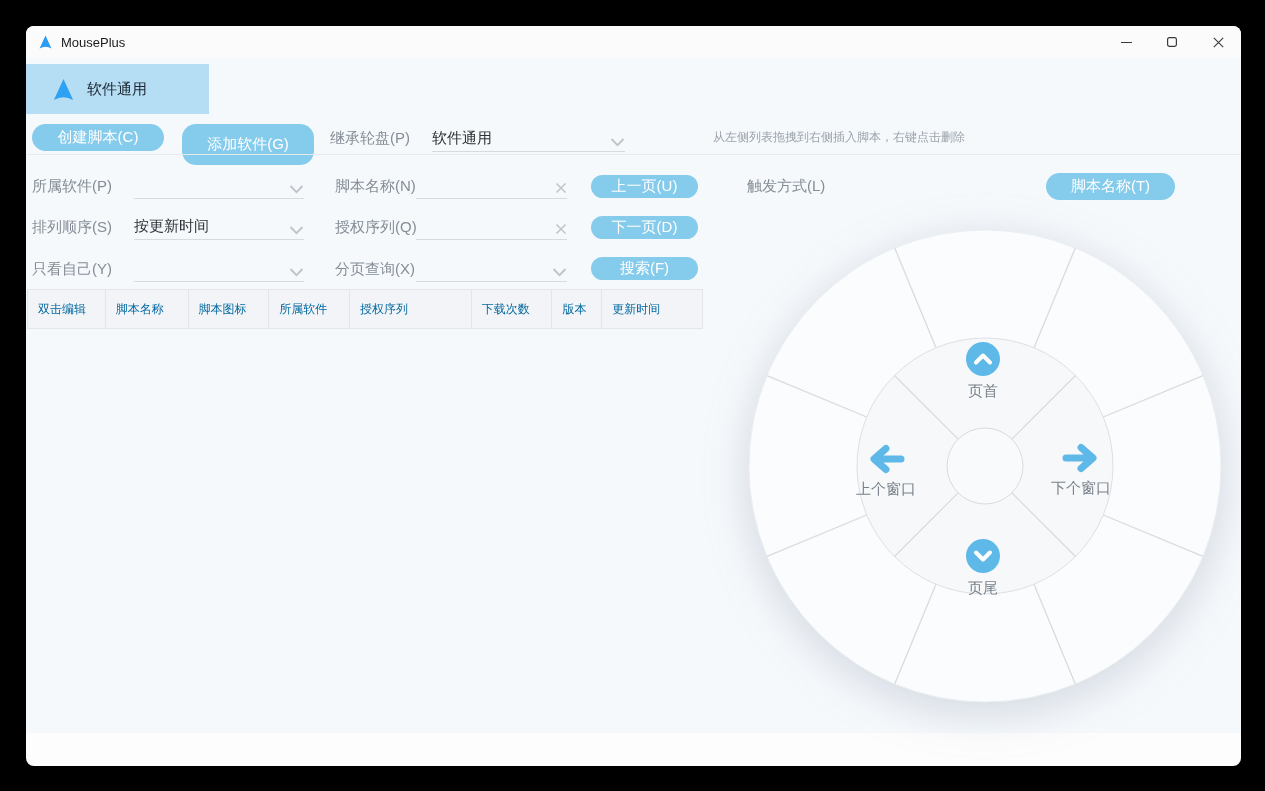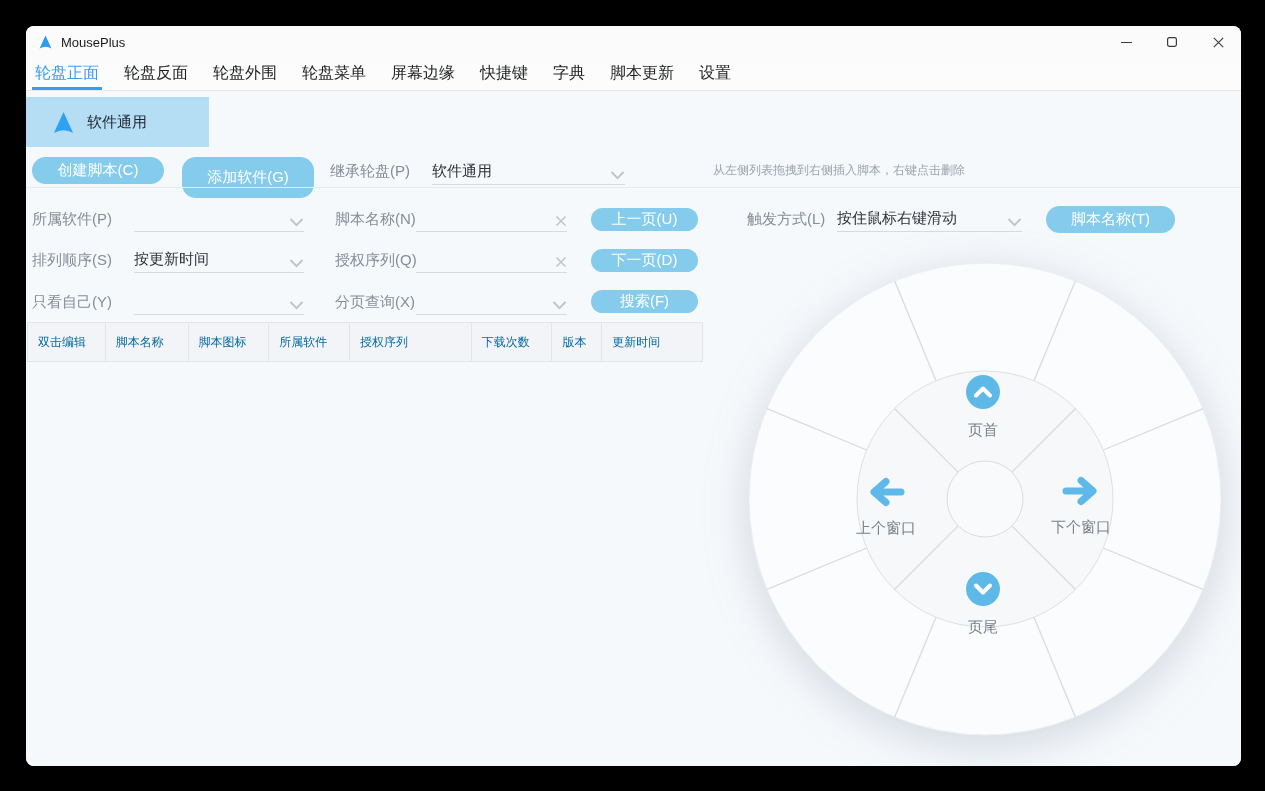--- a/index.html
+++ b/index.html
@@ -79,21 +79,21 @@
   .outer { fill:#fbfcfe; stroke:#eaedf0; stroke-width:1; }
   .ring  { fill:#f6f8fa; stroke:#dde0e4; stroke-width:1; }
   .hub   { fill:#f8fafc; stroke:#d9dce0; stroke-width:1; }
   .wline { stroke:#d8dbdf; stroke-width:1.3; }
   .wheel-seg { position:absolute; display:flex; flex-direction:column; align-items:center;
                transform:translateX(-50%); cursor:default; }
   .seg-top    { left:238px; top:116px; }
   .seg-right  { left:336px; top:217px; }
   .seg-bottom { left:238px; top:313px; }
   .seg-left   { left:141px; top:218px; }
-  .wlabel { margin-top:12px; font-size:15px; color:#78818a; white-space:nowrap; }
+  .wlabel { margin-top:6px; font-size:15px; color:#78818a; white-space:nowrap; }
 </style>
 </head>
 <body>
 
 <div class="window">
 
   <div class="titlebar">
     <span class="logo">
       <svg width="13" height="14" viewBox="0 0 24 26">
           <path d="M12 1 L23 25 Q12 18.5 1 25 Z" fill="#2b9bf3"></path>
@@ -112,31 +112,20 @@
           </svg>
       </div>
       <div class="win-btn">
         <svg width="11" height="11">
             <path d="M0.8 0.8 L10.2 10.2 M10.2 0.8 L0.8 10.2" stroke="#3a3a3a" stroke-width="1.1"></path>
           </svg>
       </div>
     </div>
   </div>
 
-  <div class="tabbar">
-    <div class="tab active">轮盘正面</div>
-    <div class="tab">轮盘反面</div>
-    <div class="tab">轮盘外围</div>
-    <div class="tab">轮盘菜单</div>
-    <div class="tab">屏幕边缘</div>
-    <div class="tab">快捷键</div>
-    <div class="tab">字典</div>
-    <div class="tab">脚本更新</div>
-    <div class="tab">设置</div>
-  </div>
 
   <div class="content">
 
     <div class="profile-tab">
       <span class="p-icon">
         <svg width="21" height="23" viewBox="0 0 24 26">
             <path d="M12 1 L23 25 Q12 18.5 1 25 Z" fill="#2da2f4"></path>
           </svg>
       </span>
       <span class="p-label">软件通用</span>
@@ -217,28 +206,20 @@
         <span class="ficon">
           <svg width="15" height="9">
               <path d="M1.5 1 L7.5 7.2 L13.5 1" fill="none" stroke="#bcc3c9" stroke-width="1.8"></path>
             </svg>
         </span>
       </div>
       <button class="pill btn-r3">搜索(F)</button>
     </div>
 
     <span class="flabel lbl-trigger">触发方式(L)</span>
-    <div class="ufield fld-trigger">
-      <span class="val fvalue-dark">按住鼠标右键滑动</span>
-      <span class="ficon">
-        <svg width="15" height="9">
-            <path d="M1.5 1 L7.5 7.2 L13.5 1" fill="none" stroke="#bcc3c9" stroke-width="1.8"></path>
-          </svg>
-      </span>
-    </div>
     <button class="pill btn-wheelsize">脚本名称(T)</button>
 
     <div class="thead">
       <div class="th c0">双击编辑</div>
       <div class="th c1">脚本名称</div>
       <div class="th c2">脚本图标</div>
       <div class="th c3">所属软件</div>
       <div class="th c4">授权序列</div>
       <div class="th c5">下载次数</div>
       <div class="th c6">版本</div>

